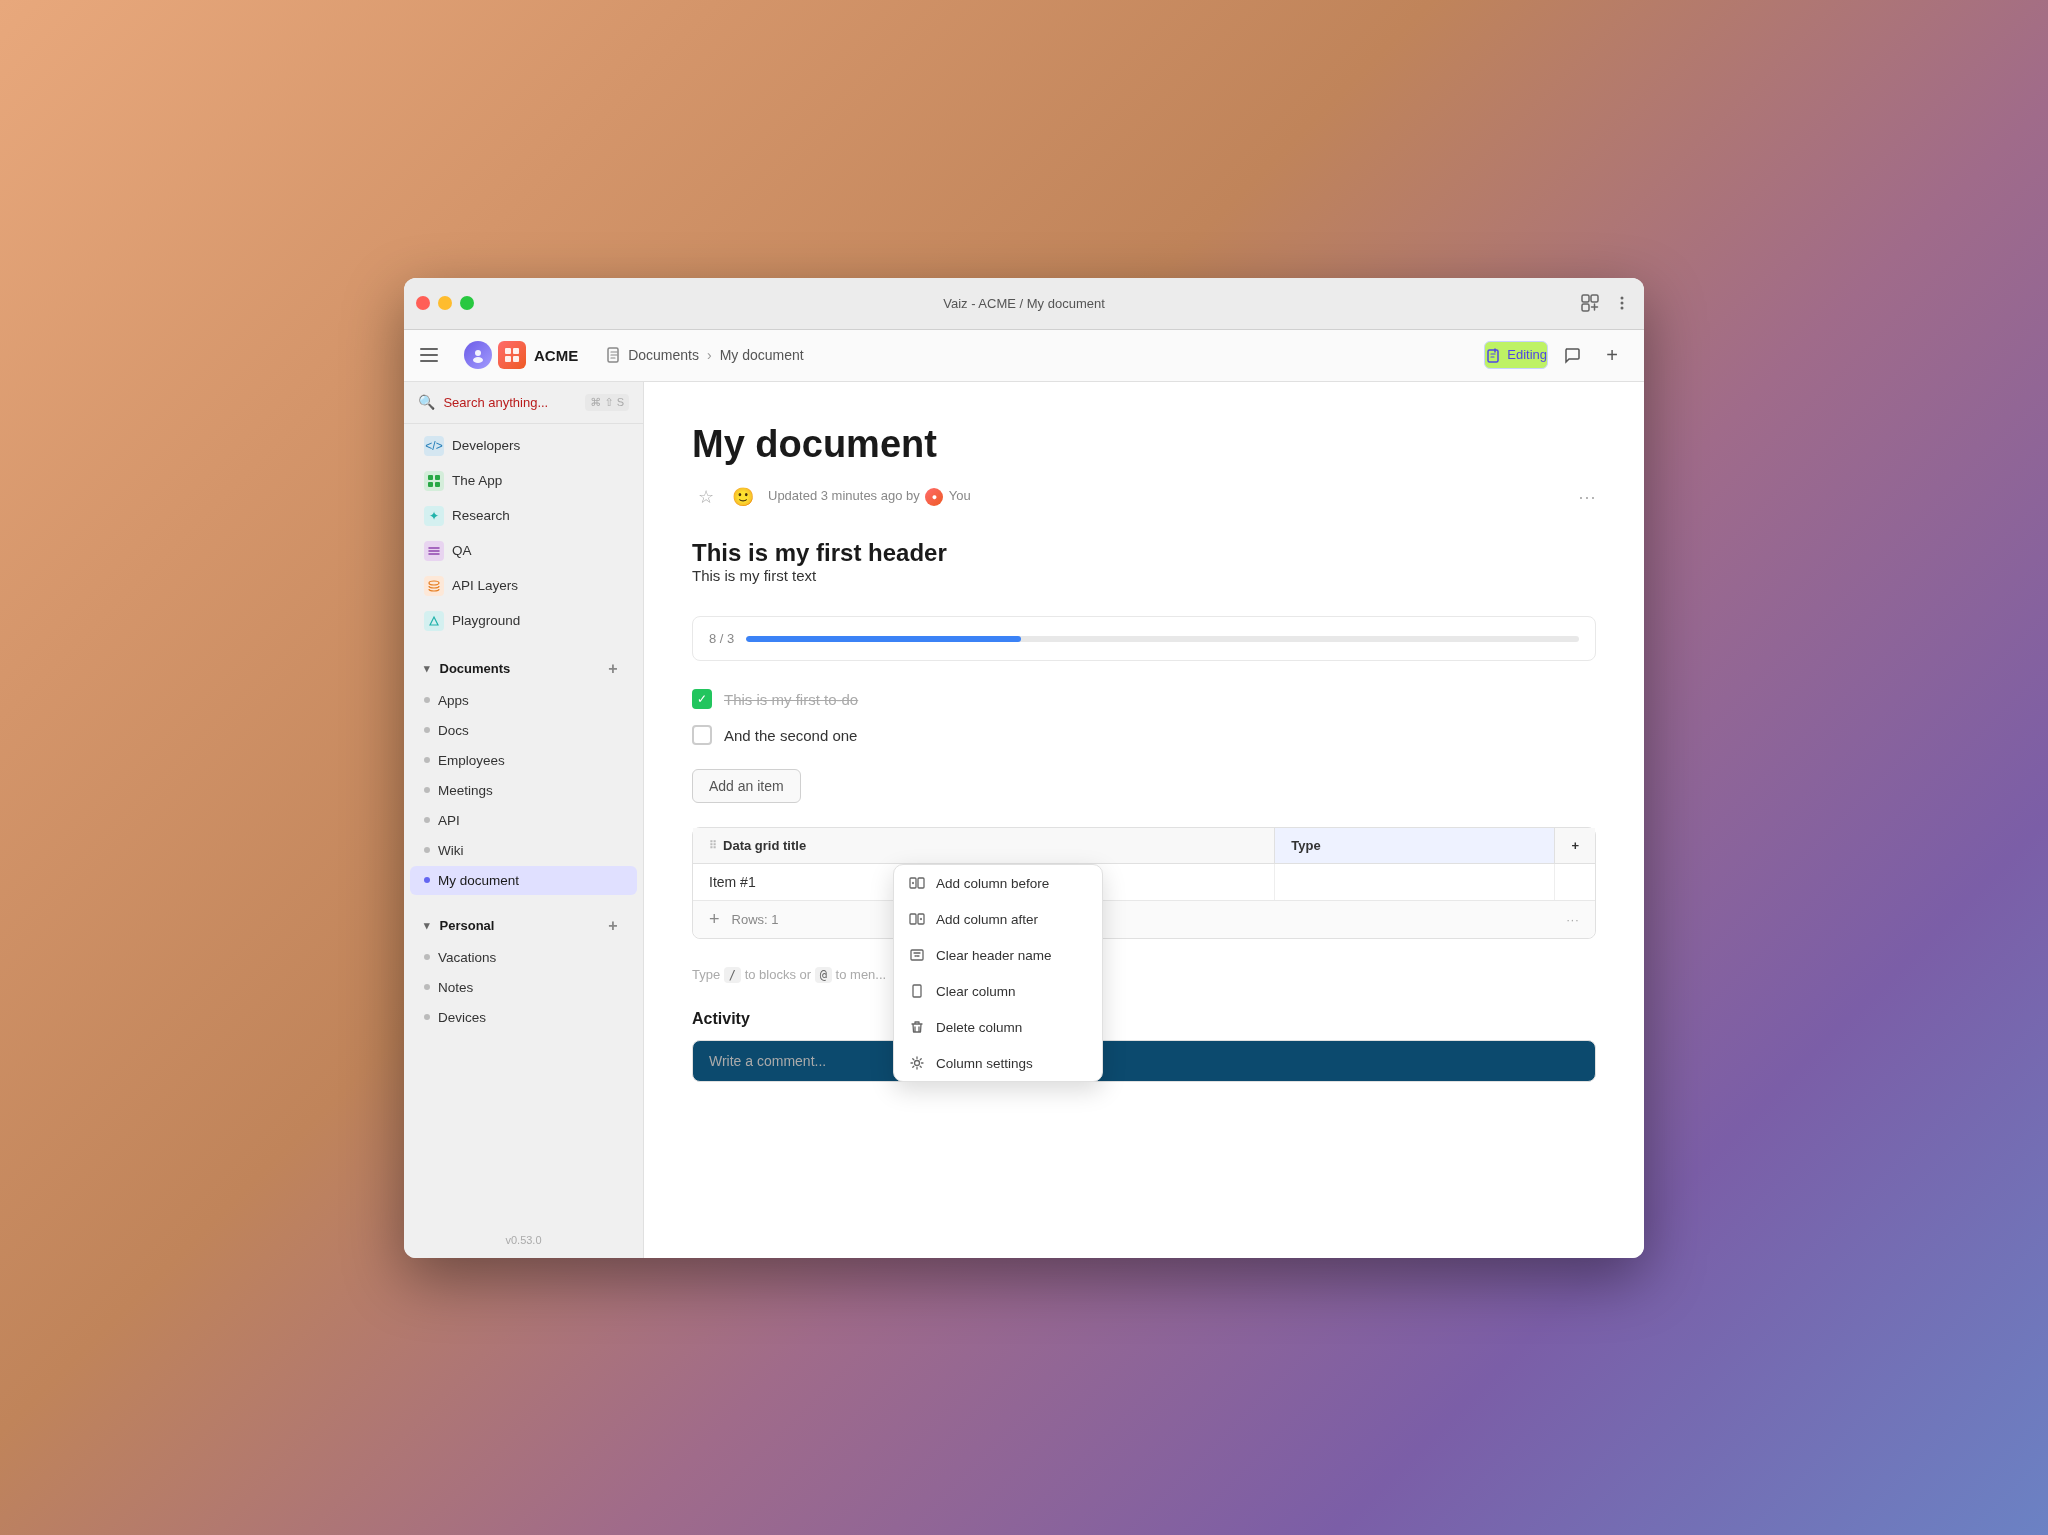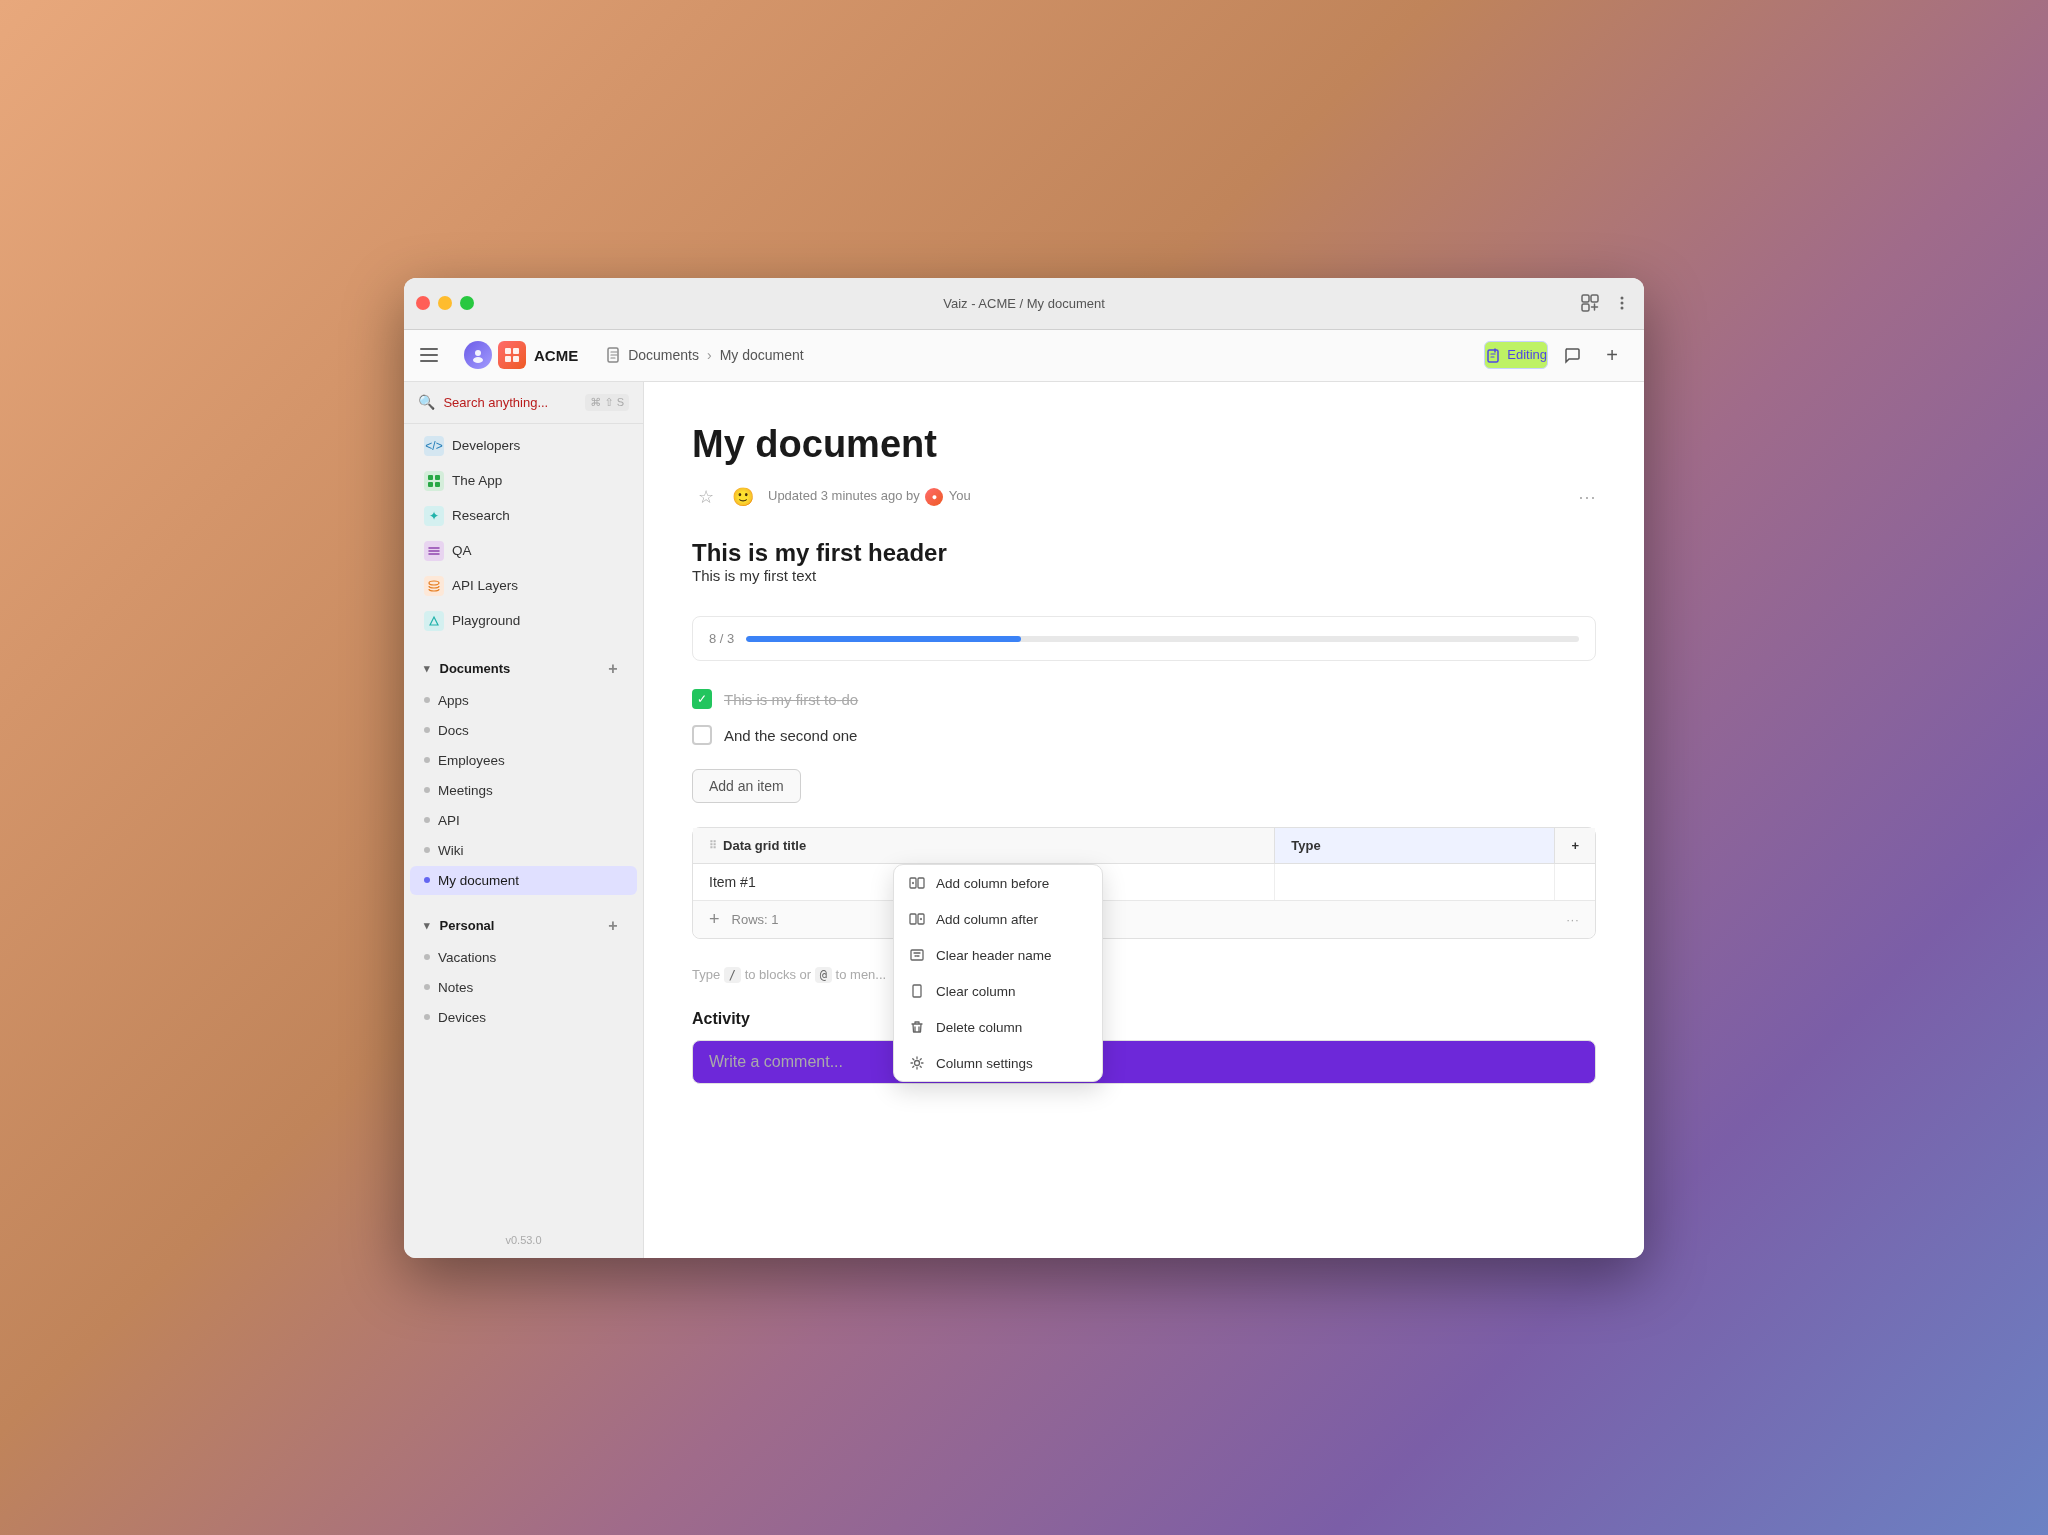--- a/index.html
+++ b/index.html
@@ -540,24 +540,24 @@
     .activity-title {
       font-size: 16px;
       font-weight: 600;
       color: #1a1a1a;
       margin-bottom: 12px;
     }
     .comment-input {
       border: 1px solid #e0e0e0;
       border-radius: 8px;
       padding: 12px 16px;
-      font-size: 16px;
+      font-size: 14px;
       color: #aaa;
       width: 100%;
-      background: #6d28d9;
+      background: #0c4a6e;
       cursor: text;
     }
   </style>
 </head>
 <body>
 
 <div class="window">
 
   <div class="titlebar">
     <div class="traffic-lights">

